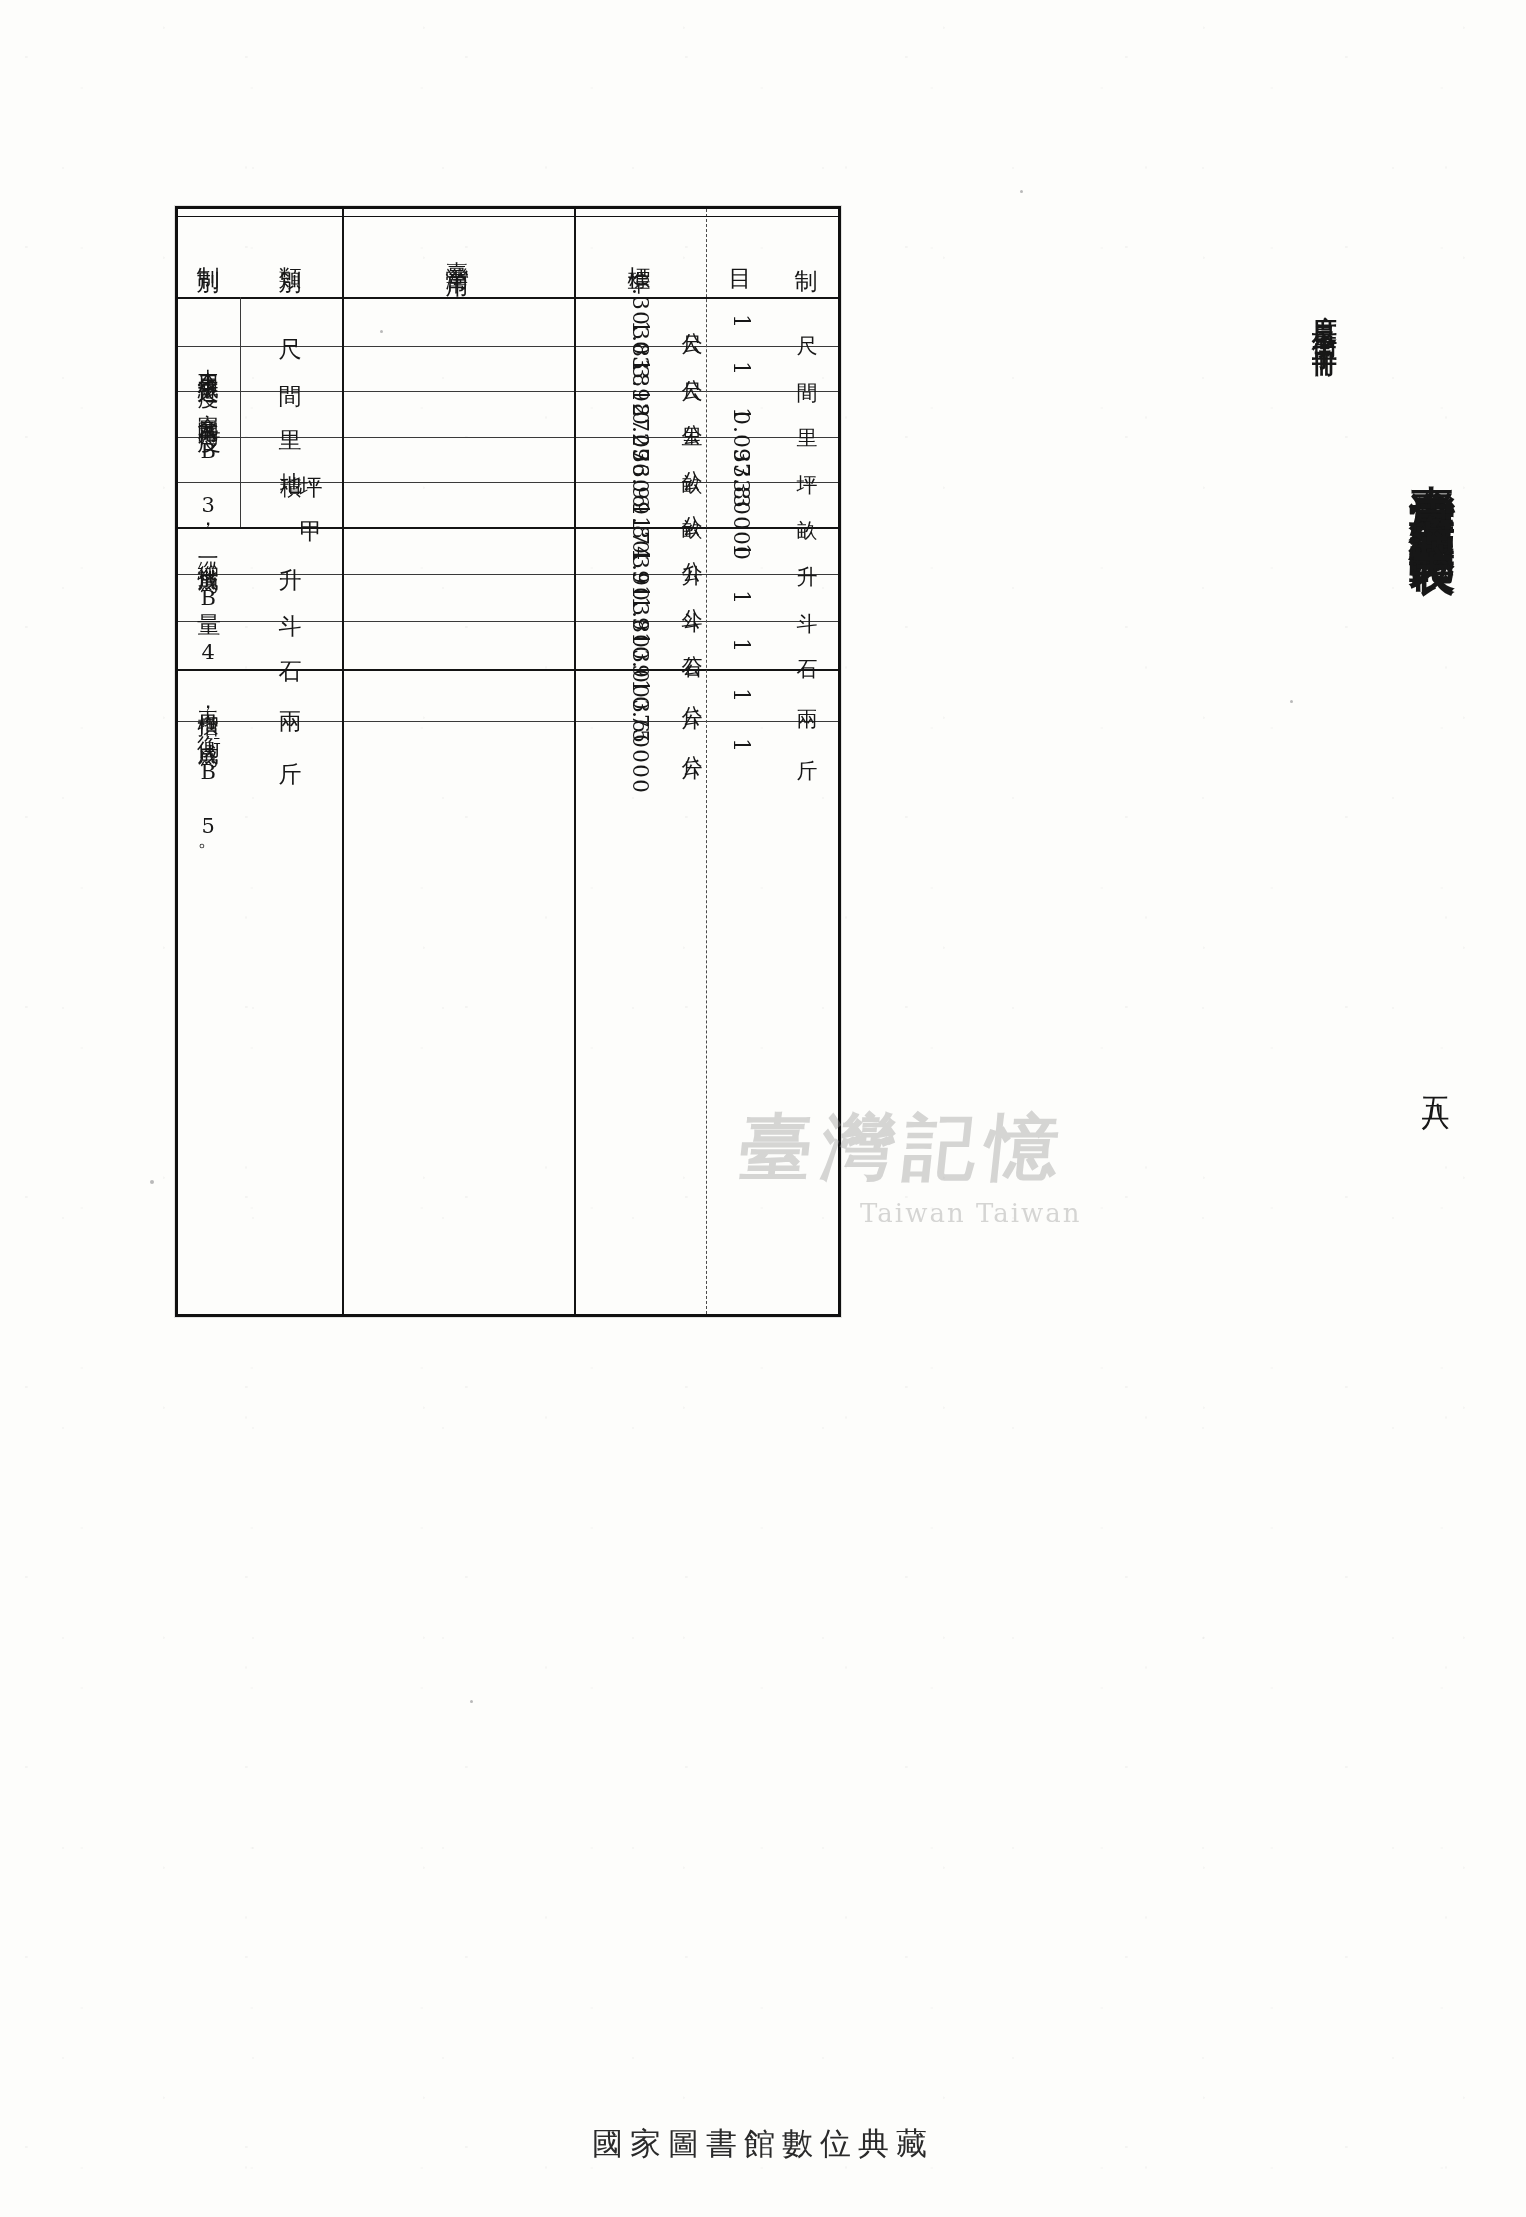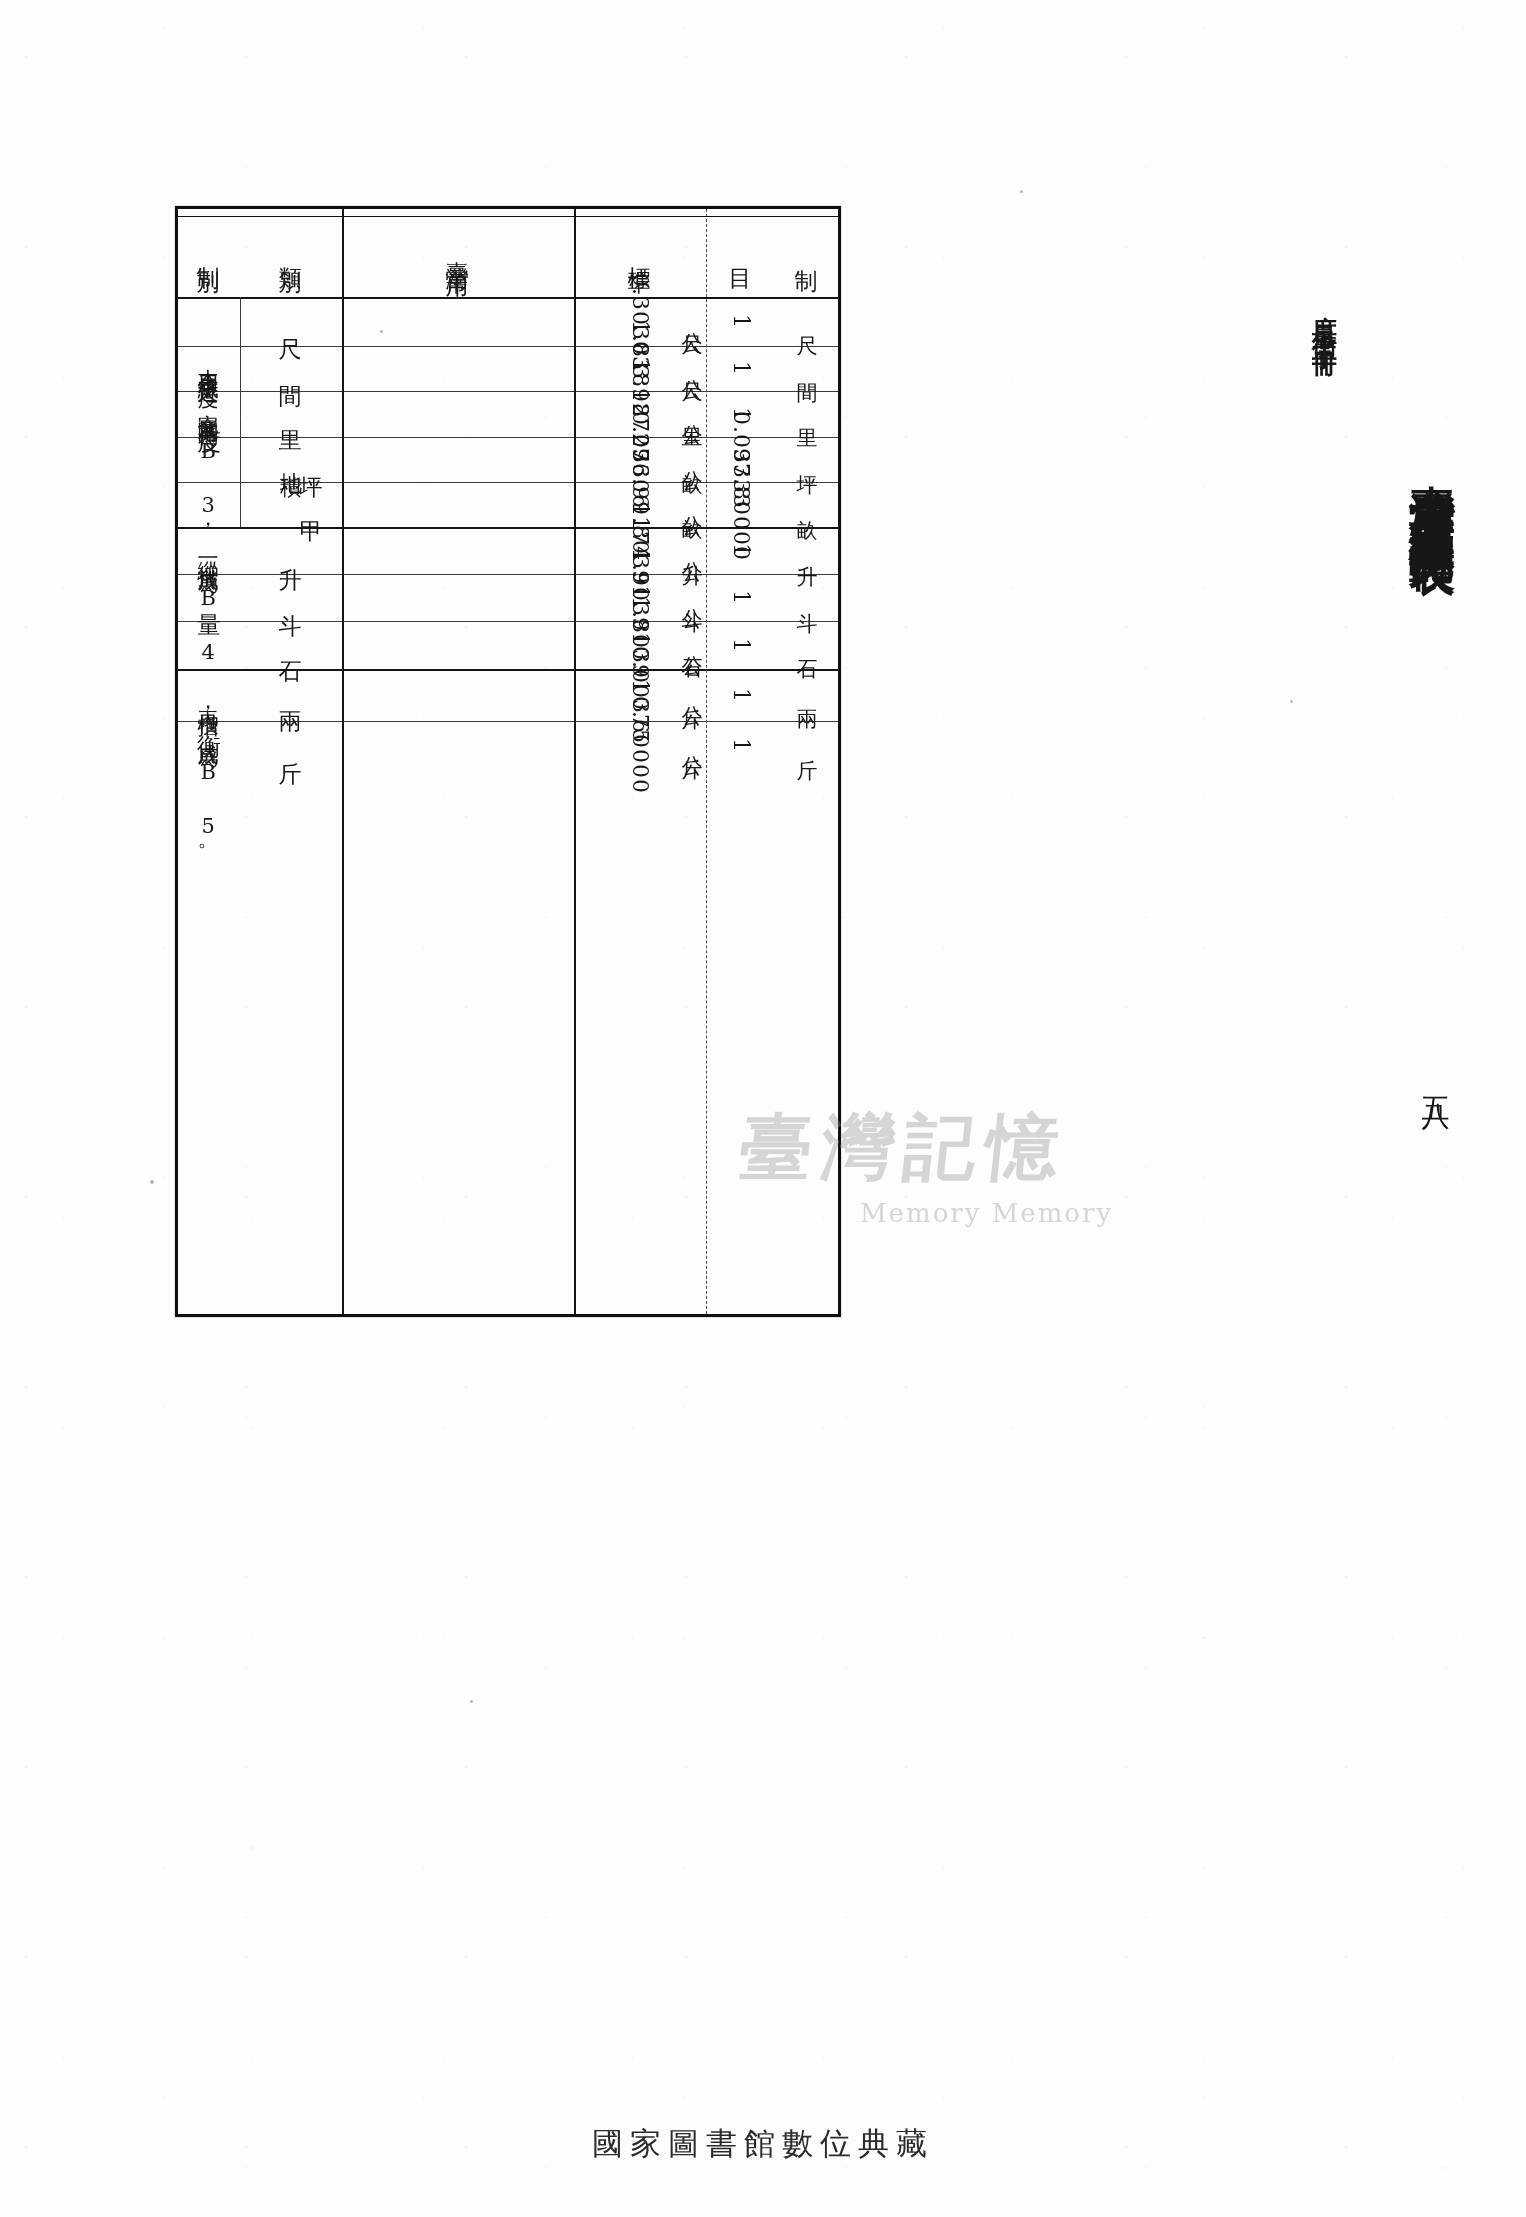--- a/index.html
+++ b/index.html
@@ -399,16 +399,16 @@
   <div class="cell" style="left:598px;top:512px;width:62px;height:48px;">
     <span class="v" style="font-size:21px;">斤</span>
   </div>
 
 </div>
 
 <div id="footnote" class="v">本表用紙之尺度，完全展開爲 B 3，縱一摺成爲 B 4 再橫摺，成爲 B 5。</div>
 
 <div id="watermark">
   <div class="wm-cn">臺灣記憶</div>
-  <div class="wm-en">Memory Memory</div>
+  <div class="wm-en">Taiwan Taiwan</div>
 </div>
 
 <div id="bottom-credit">國家圖書館數位典藏</div>
 
 </body></html>

